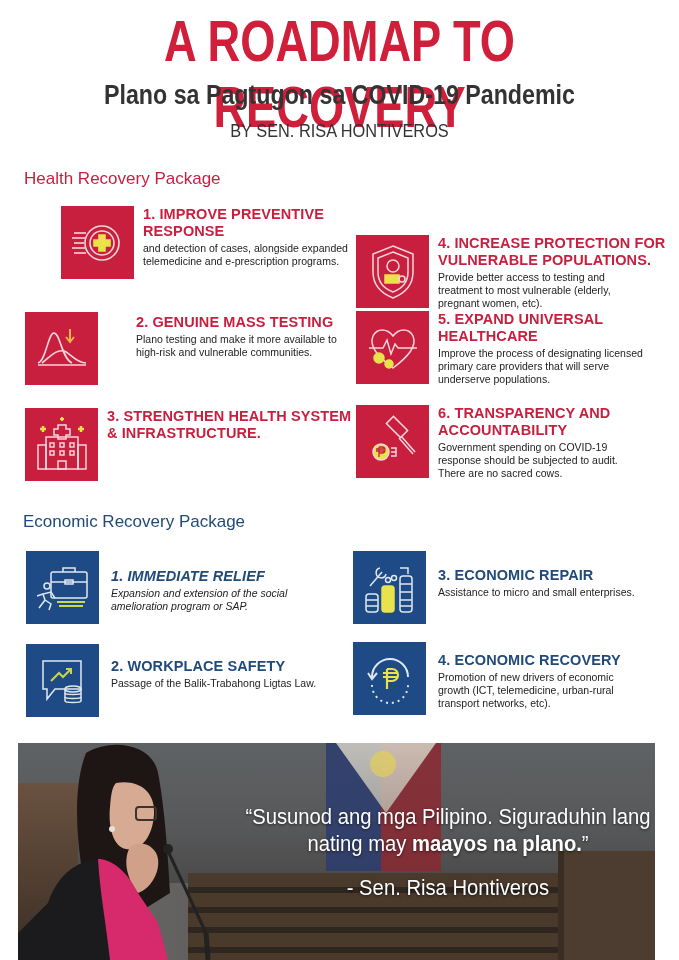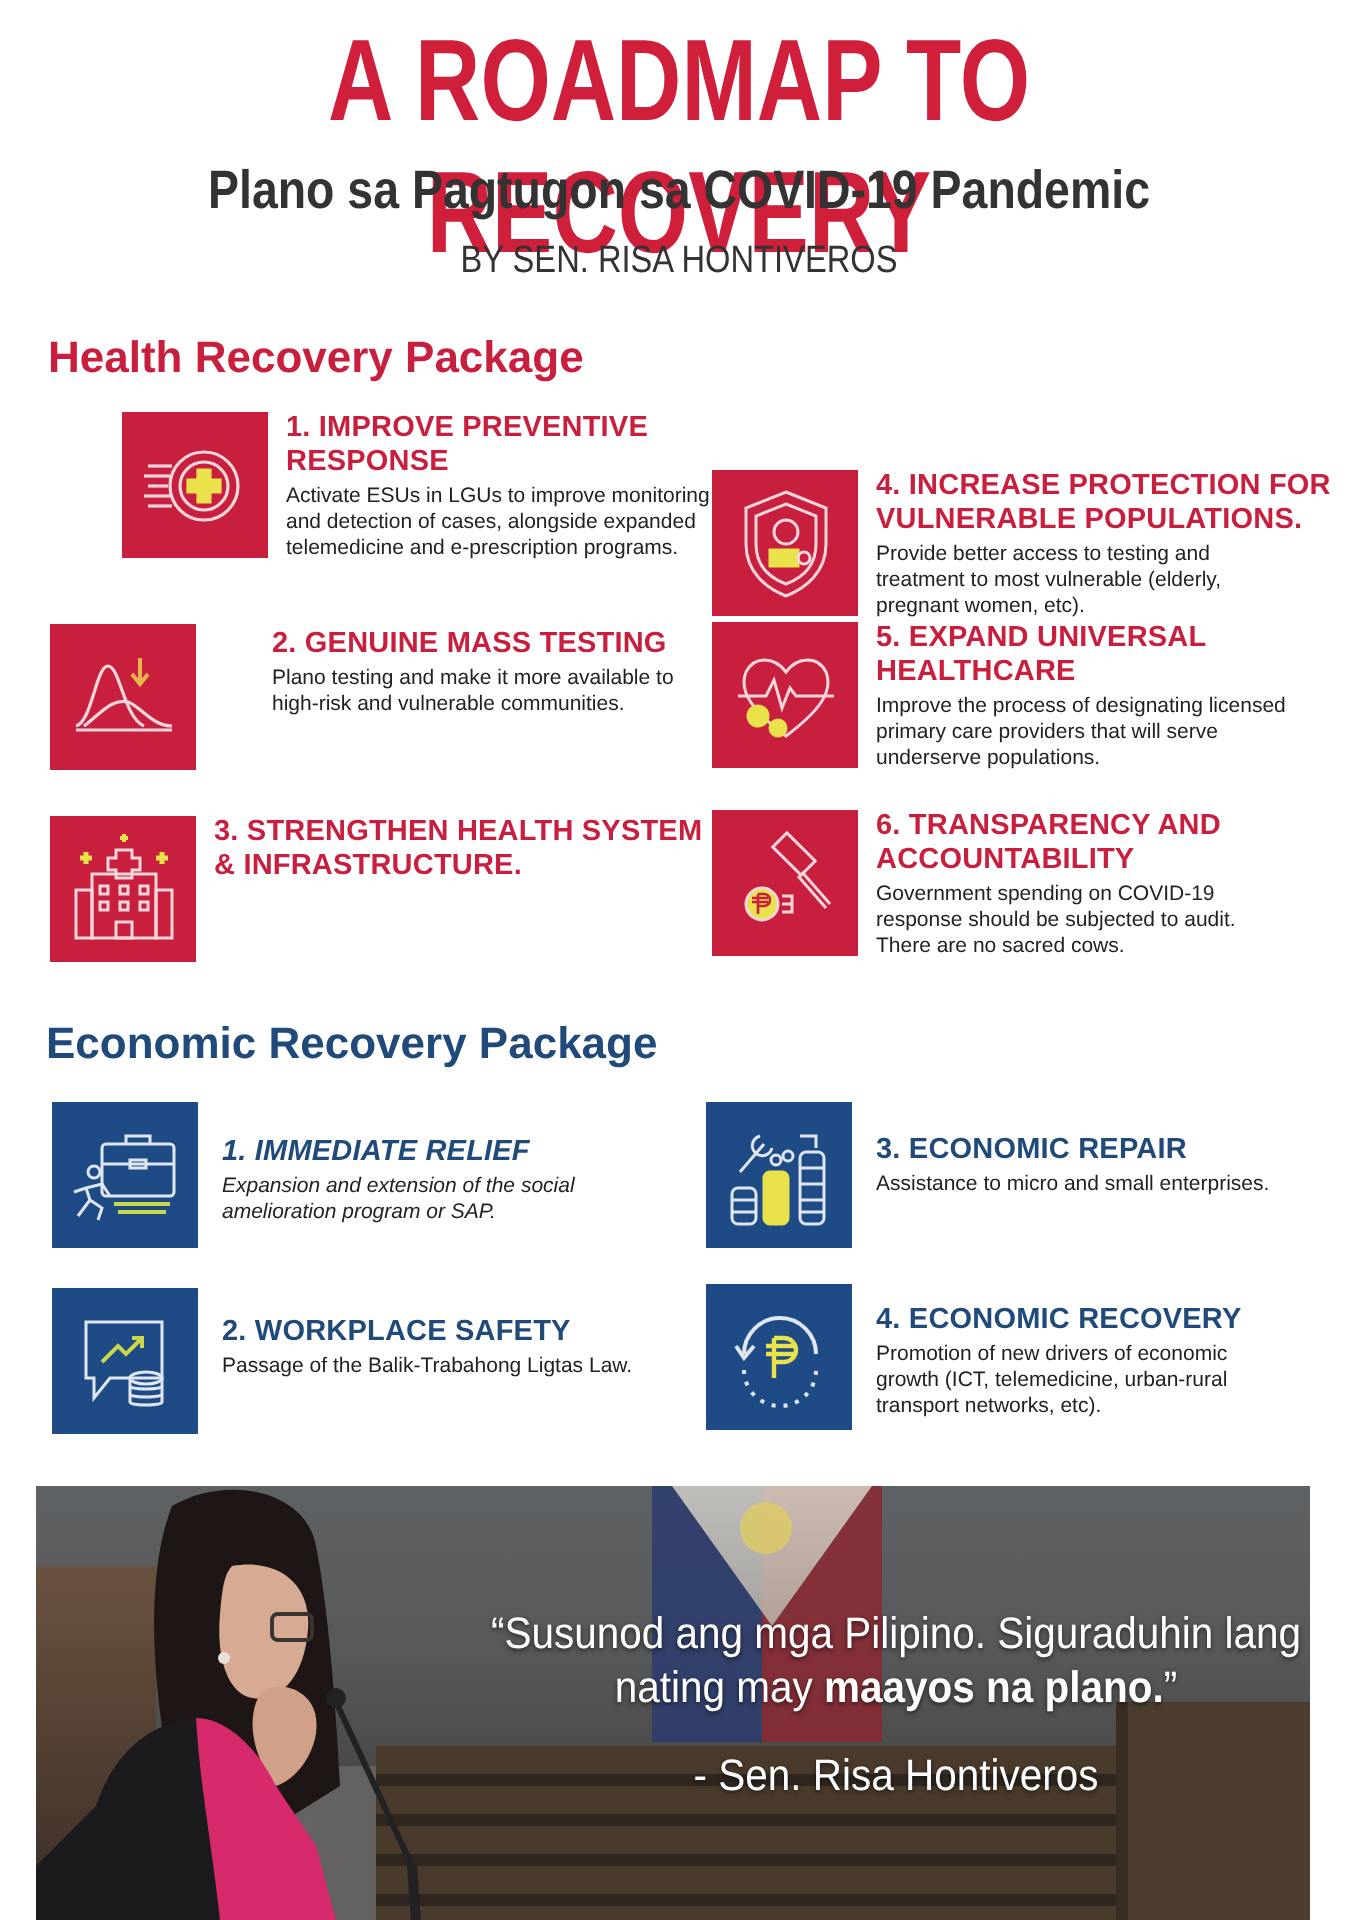--- a/index.html
+++ b/index.html
@@ -16,21 +16,21 @@
     font-size: 27px; font-weight: 700; color: #333333;
     transform: scaleX(0.86); transform-origin: center top; line-height: 30px;
   }
   .byline {
     position: absolute; top: 120px; left: 0; width: 679px; text-align: center;
     font-size: 19px; color: #333333;
     transform: scaleX(0.86); transform-origin: center top; line-height: 22px;
   }
 
   .section-title {
-    position: absolute; font-weight: 700; font-size: 22px; line-height: 26px;
+    position: absolute; font-weight: 400; font-size: 17px; line-height: 26px;
   }
   .section-health { left: 24px; top: 166px; color: #c91f3f; }
   .section-econ { left: 23px; top: 509px; color: #1f4a7a; }
 
   .item { position: absolute; display: flex; align-items: flex-start; }
   .icon-box {
     flex: 0 0 auto; width: 73px; height: 73px; display: flex; align-items: center; justify-content: center;
   }
   .icon-box.red { background: #c91f3f; }
   .icon-box.blue { background: #1e4a86; }
@@ -90,21 +90,20 @@
       <line x1="6" y1="30" x2="16" y2="30"></line>
         <line x1="4" y1="35" x2="17" y2="35"></line>
       <line x1="6" y1="40" x2="18" y2="40"></line>
       <path d="M31 22h6v5h5v6h-5v5h-6v-5h-5v-6h5z" fill="#e9e24a" stroke="#e9e24a"></path>
     </svg>
   </div>
   <div class="item-text">
     <div class="item-title red">1. IMPROVE PREVENTIVE</div>
     <div class="item-title red">RESPONSE</div>
     <div class="item-desc">
-      <div>Activate ESUs in LGUs to improve monitoring</div>
       <div>and detection of cases, alongside expanded</div>
       <div>telemedicine and e-prescription programs.</div>
     </div>
   </div>
 </div>
 
 <div class="item" style="left:25px; top:312px;">
   <div class="icon-box red">
     <svg viewBox="0 0 60 60" fill="none" stroke="#f3d6da" stroke-width="1.6">
       <path d="M6 44 C14 42 16 14 22 14 C28 14 30 40 40 44"></path>

